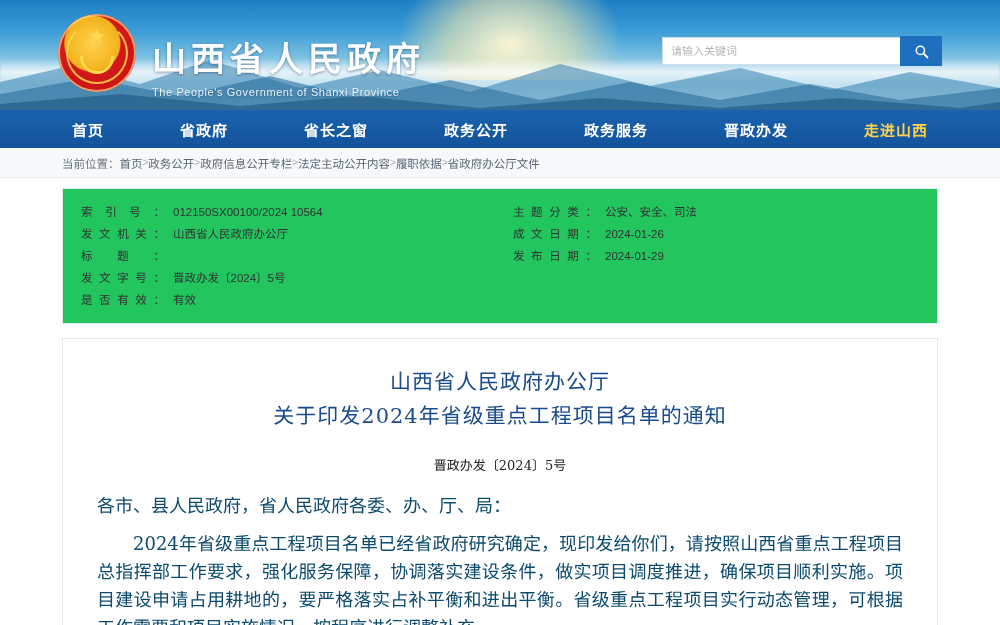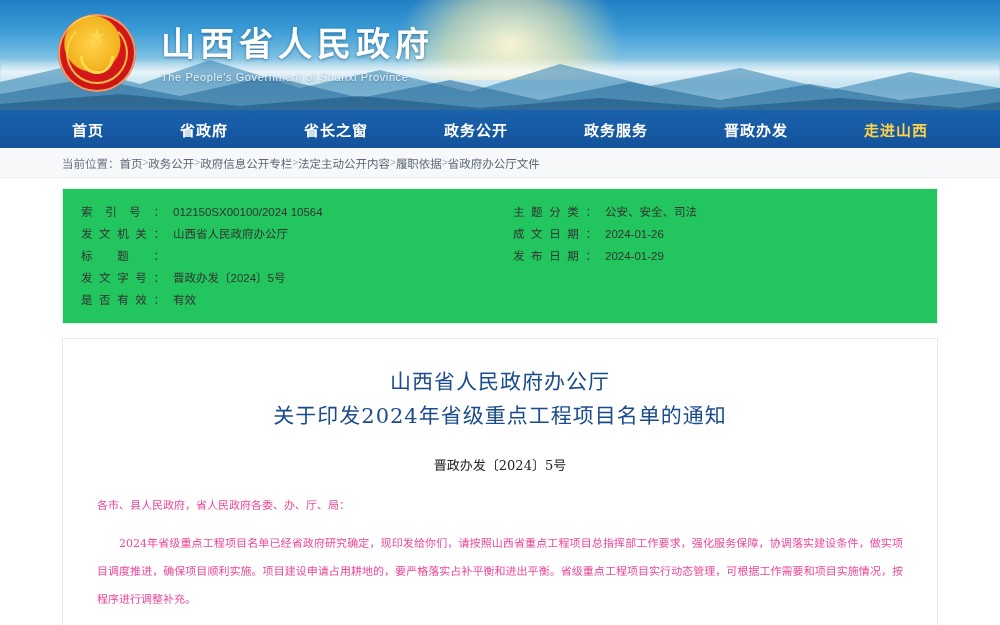--- a/index.html
+++ b/index.html
@@ -51,21 +51,21 @@
     position: absolute; left: 50%; top: 66%; transform: translate(-50%,-50%);
     width: 34px; height: 18px; border: 3px solid #ffd84d; border-radius: 0 0 18px 18px;
     border-top: none;
   }
   .emblem .ears {
     position: absolute; left: 50%; top: 50%; transform: translate(-50%,-50%);
     width: 62px; height: 62px; border: 2px solid rgba(255,216,77,0.85);
     border-radius: 50%; border-top-color: transparent;
   }
   .brand {
-    position: absolute; left: 152px; top: 17px; color: #fff; margin-left: 9px;
+    position: absolute; left: 152px; top: 32px; color: #fff;
   }
   .brand .cn {
     font-size: 34px; font-weight: bold; letter-spacing: 5px;
     text-shadow: 0 1px 3px rgba(0,40,80,0.45);
     font-family: "DejaVu Sans", "Liberation Sans", sans-serif;
   }
   .brand .en {
     margin-top: 5px;
     font-size: 11px; letter-spacing: 0.6px; color: #eaf4fb;
     text-shadow: 0 1px 2px rgba(0,40,80,0.4);
@@ -167,23 +167,23 @@
   }
   .doc-docnum {
     text-align: center;
     margin-top: 22px;
     font-size: 13px;
     color: #222;
     font-family: "DejaVu Serif", "Liberation Serif", serif;
   }
   .doc-p {
     margin-top: 18px;
-    font-size: 11px;
+    font-size: 18px;
     line-height: 28px;
-    color: #ec4899;
+    color: #0c4a6e;
     text-align: justify;
     font-family: "DejaVu Serif", "Liberation Serif", serif;
   }
   .doc-p.indent { text-indent: 2em; margin-top: 10px; }
 </style>
 </head>
 <body>
 
 <div class="page">
 
@@ -201,20 +201,29 @@
       <div class="ears"></div>
       <div class="star">★</div>
       <div class="gear"></div>
     </div>
 
     <div class="brand">
       <div class="cn">山西省人民政府</div>
       <div class="en">The People's Government of Shanxi Province</div>
     </div>
 
+    <div class="searchbox">
+      <input type="text" placeholder="请输入关键词" style="">
+      <button class="searchbtn">
+        <svg viewBox="0 0 20 20">
+          <circle cx="8.5" cy="8.5" r="5.5" fill="none" stroke="#ffffff" stroke-width="2"></circle>
+          <line x1="12.6" y1="12.6" x2="18" y2="18" stroke="#ffffff" stroke-width="2.4" stroke-linecap="round"></line>
+        </svg>
+      </button>
+    </div>
   </div>
 
   <div class="nav">
     <div class="nav-inner">
       <div class="nav-item">首页</div>
       <div class="nav-item">省政府</div>
       <div class="nav-item">省长之窗</div>
       <div class="nav-item">政务公开</div>
       <div class="nav-item">政务服务</div>
       <div class="nav-item">晋政办发</div>

